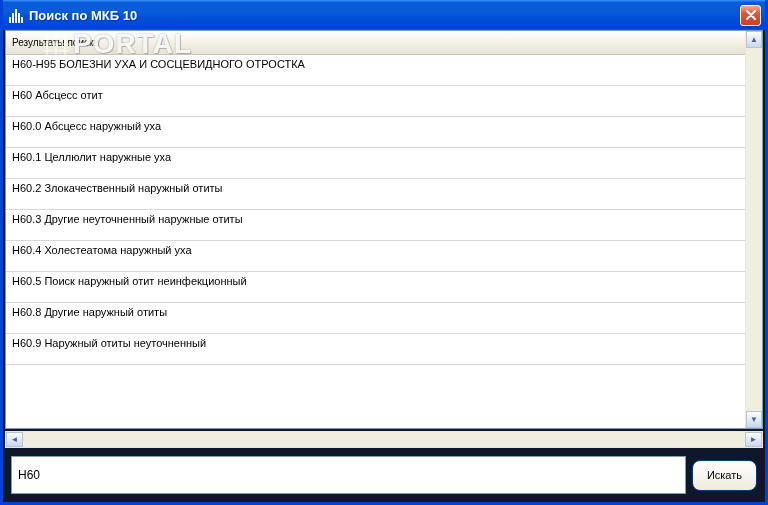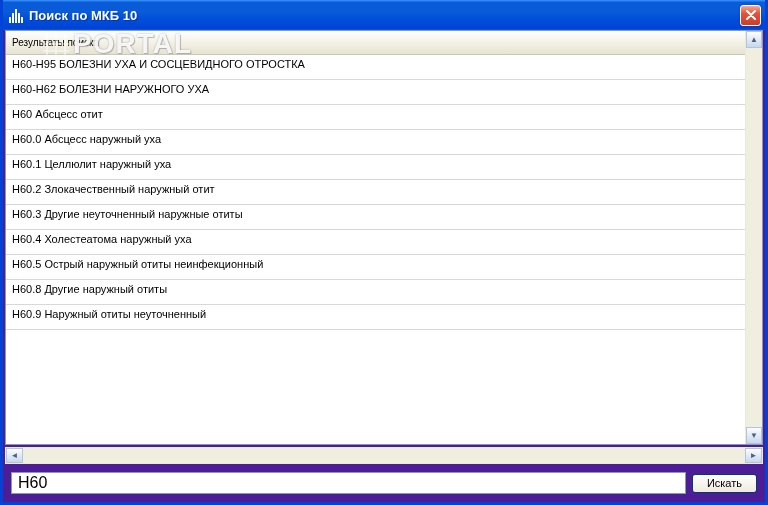--- a/index.html
+++ b/index.html
@@ -8,21 +8,21 @@
     width: 768px; height: 505px;
     font-family: Tahoma, Arial, sans-serif;
     font-size: 11px;
     overflow: hidden;
     background: #fff;
   }
   .window {
     width: 768px; height: 505px;
     border: 3px solid #0043d6;
     border-top: none;
-    background: #4c1d95;
+    background: #0f172a;
     display: flex;
     flex-direction: column;
     position: relative;
   }
   .titlebar {
     height: 30px;
     background: linear-gradient(to bottom,
       #3a95ff 0%, #0a5bd7 8%, #0a5bd7 40%, #0050da 60%, #0043d6 95%, #0a5bd7 100%);
     display: flex;
     align-items: center;
@@ -94,21 +94,21 @@
     position: relative;
   }
   .results-header {
     background: linear-gradient(to bottom, #ffffff, #f1efe2 60%, #e6e3d3);
     border-bottom: 1px solid #cbc7b8;
     padding: 6px 6px;
     font-size: 10px;
     color: #000;
   }
   .result-row {
-    padding: 2px 6px 7px 6px;
+    padding: 2px 6px 13px 6px;
     border-bottom: 1px solid #d8d8d8;
     font-size: 11px;
     color: #000;
     white-space: nowrap;
     cursor: default;
     line-height: 15px;
   }
   .vscroll {
     width: 17px;
     background: #f1efe2;
@@ -140,36 +140,36 @@
   .hscroll .track { flex: 1; background: #f0eede; }
 
   .bottom {
     display: flex;
     align-items: center;
     gap: 6px;
     padding: 4px 8px 8px 8px;
   }
   .search-input {
     flex: 1;
-    height: 22px;
+    height: 38px;
     border: 1px solid #7f9db9;
     background: #fff;
     padding: 2px 6px;
     font-family: Tahoma, Arial, sans-serif;
-    font-size: 16px;
+    font-size: 12px;
     outline: none;
   }
   .search-btn {
-    height: 19px;
+    height: 31px;
     padding: 2px 14px;
     font-family: Tahoma, Arial, sans-serif;
     font-size: 11px;
     background: linear-gradient(to bottom, #ffffff, #eeeade);
     border: 1px solid #003c74;
-    border-radius: 3px;
+    border-radius: 8px;
     cursor: default;
   }
 </style>
 </head>
 <body>
 
 <div class="window">
 
   <div class="titlebar">
     <div class="app-icon">
@@ -202,28 +202,27 @@
     </span><span>PORTAL</span>
   </div>
 
   <div class="client">
 
     <div class="results-wrap">
       <div class="results-list">
         <div class="results-header">Результаты поиска</div>
         <div id="rows">
             <div class="result-row">H60-H95 БОЛЕЗНИ УХА И СОСЦЕВИДНОГО ОТРОСТКА</div>
-            <div class="result-row">H60-H62 БОЛЕЗНИ НАРУЖНОГО УХА</div>
             <div class="result-row">H60 Абсцесс отит</div>
             <div class="result-row">H60.0 Абсцесс наружный уха</div>
-            <div class="result-row">H60.1 Целлюлит наружный уха</div>
-            <div class="result-row">H60.2 Злокачественный наружный отит</div>
+            <div class="result-row">H60.1 Целлюлит наружные уха</div>
+            <div class="result-row">H60.2 Злокачественный наружный отиты</div>
             <div class="result-row">H60.3 Другие неуточненный наружные отиты</div>
             <div class="result-row">H60.4 Холестеатома наружный уха</div>
-            <div class="result-row">H60.5 Острый наружный отиты неинфекционный</div>
+            <div class="result-row">H60.5 Поиск наружный отит неинфекционный</div>
             <div class="result-row">H60.8 Другие наружный отиты</div>
             <div class="result-row">H60.9 Наружный отиты неуточненный</div>
           </div>
       </div>
       <div class="vscroll">
         <div class="sbtn">
             <span class="arrow">▲</span>
           </div>
         <div class="track"></div>
         <div class="sbtn">

